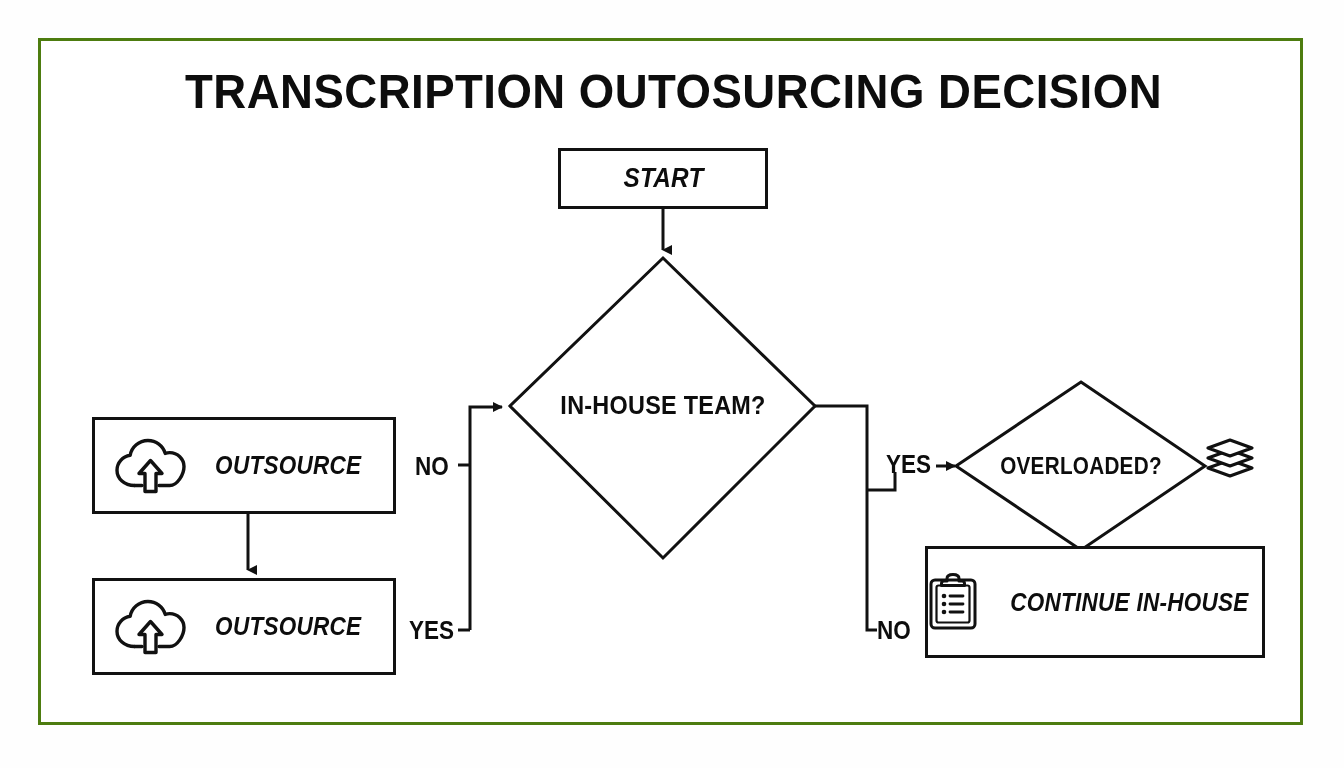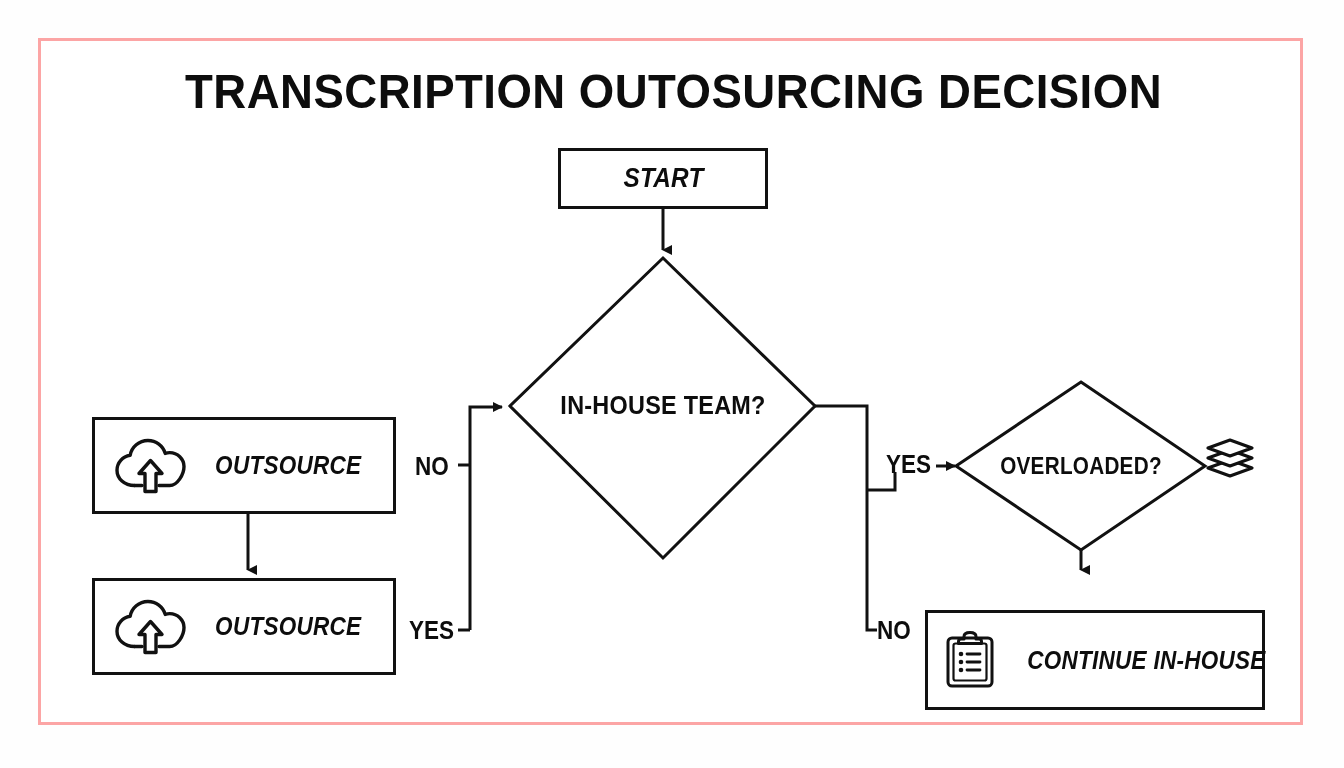--- a/index.html
+++ b/index.html
@@ -19,21 +19,21 @@
     width: 1344px;
     height: 768px;
     background: #fefefe;
   }
   #frame {
     position: absolute;
     left: 38px;
     top: 38px;
     width: 1265px;
     height: 687px;
-    border: 3px solid #fca5a5;
+    border: 3px solid #4d7c0f;
     box-sizing: border-box;
     background: #ffffff;
   }
   #title {
     position: absolute;
     left: 0;
     top: 22px;
     width: 1265px;
     text-align: center;
     font-family: "Liberation Sans", sans-serif;
@@ -95,24 +95,24 @@
     height: 97px;
     justify-content: flex-start;
     padding-left: 18px;
   }
   #node-outsource-1 .label, #node-outsource-2 .label {
     font-size: 25px;
     margin-left: 18px;
   }
   #node-continue {
     left: 925px;
-    top: 610px;
+    top: 546px;
     width: 340px;
-    height: 100px;
-    justify-content: flex-start;
+    height: 112px;
+    justify-content: flex-end;
     padding-left: 16px;
   }
   #node-continue .label {
     font-size: 25px;
     margin-left: 18px;
   }
   .node-icon {
     flex: 0 0 auto;
     line-height: 0;
   }

